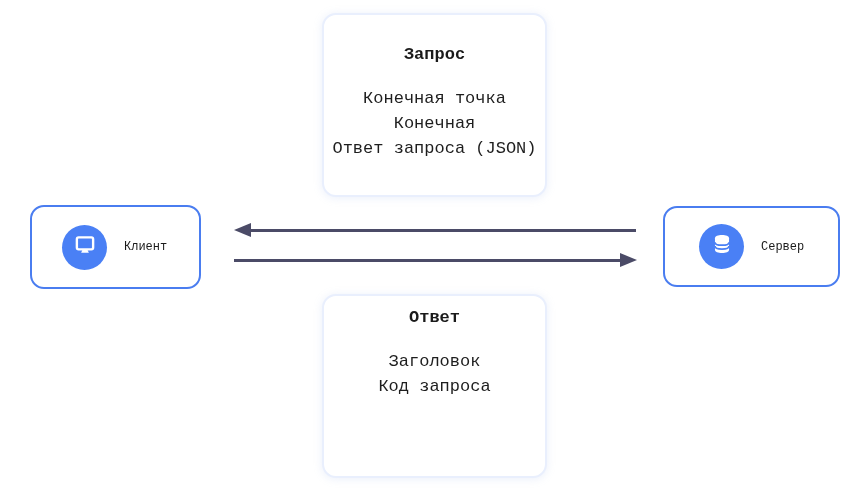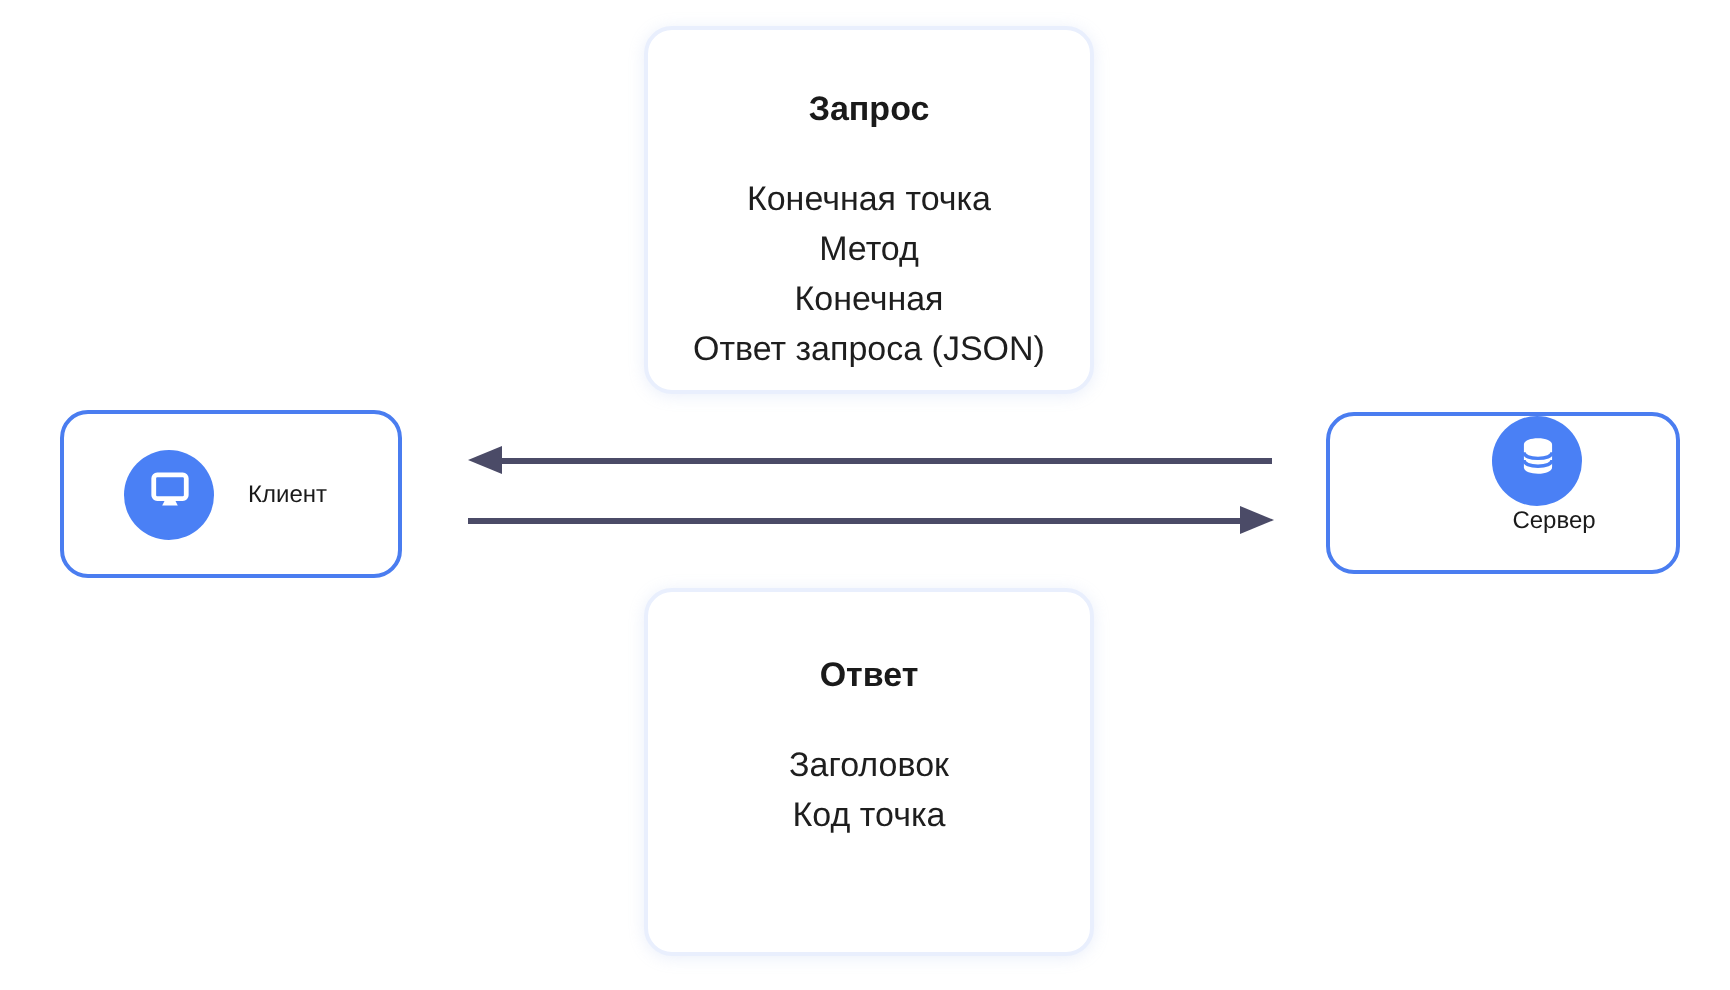--- a/index.html
+++ b/index.html
@@ -8,35 +8,36 @@
     background: #ffffff;
     font-family: "Liberation Sans", "DejaVu Sans", sans-serif;
     color: #1a1a1a;
   }
   .canvas {
     position: relative;
     width: 865px;
     height: 495px;
     background: #ffffff;
     overflow: hidden;
+    font-family: Liberation Mono, monospace;
   }
 
   
   .card {
     position: absolute;
     width: 225px;
     background: #ffffff;
     border: 2px solid #e9effd;
     border-radius: 14px;
     box-shadow: 0 1px 8px rgba(160, 180, 230, 0.22);
     text-align: center;
     box-sizing: border-box;
   }
   .card-request { left: 322px; top: 13px; height: 184px; padding-top: 30px; }
-  .card-response { left: 322px; top: 294px; height: 184px; padding-top: 32px; }
+  .card-response { left: 322px; top: 294px; height: 184px; padding-top: 12px; }
   .card-title {
     font-size: 17px;
     font-weight: 700;
     color: #1a1a1a;
     margin-bottom: 22px;
   }
   .card-item {
     font-size: 17px;
     line-height: 25px;
     color: #1e1e1e;
@@ -46,21 +47,21 @@
   .node {
     position: absolute;
     background: #ffffff;
     border: 2px solid #4a7df0;
     border-radius: 14px;
     display: flex;
     align-items: center;
     box-sizing: border-box;
   }
   .node-client { left: 30px; top: 205px; width: 171px; height: 84px; padding-left: 30px; }
-  .node-server { left: 663px; top: 206px; width: 177px; height: 81px; padding-left: 34px; flex-direction: column; }
+  .node-server { left: 663px; top: 206px; width: 177px; height: 81px; padding-left: 34px; }
   .node-icon-circle {
     width: 45px;
     height: 45px;
     border-radius: 50%;
     background: #4a80f5;
     display: flex;
     align-items: center;
     justify-content: center;
     flex: 0 0 auto;
   }
@@ -98,29 +99,28 @@
   }
 </style>
 </head>
 <body>
 
 <div class="canvas">
 
   <div class="card card-request">
     <div class="card-title">Запрос</div>
     <div class="card-item">Конечная точка</div>
-    <div class="card-item">Метод</div>
     <div class="card-item">Конечная</div>
     <div class="card-item">Ответ запроса (JSON)</div>
   </div>
 
   <div class="card card-response">
     <div class="card-title">Ответ</div>
     <div class="card-item">Заголовок</div>
-    <div class="card-item">Код точка</div>
+    <div class="card-item">Код запроса</div>
   </div>
 
   <div class="node node-client">
     <div class="node-icon-circle">
       <span>
         <svg width="26" height="26" viewBox="0 0 24 24" fill="none">
           <rect x="4.5" y="5" width="15" height="11" rx="1.6" stroke="#ffffff" stroke-width="2.2" fill="none"></rect>
           <path d="M10 16 L14 16 L15.6 19.2 L8.4 19.2 Z" fill="#ffffff"></path>
         </svg>
       </span>

